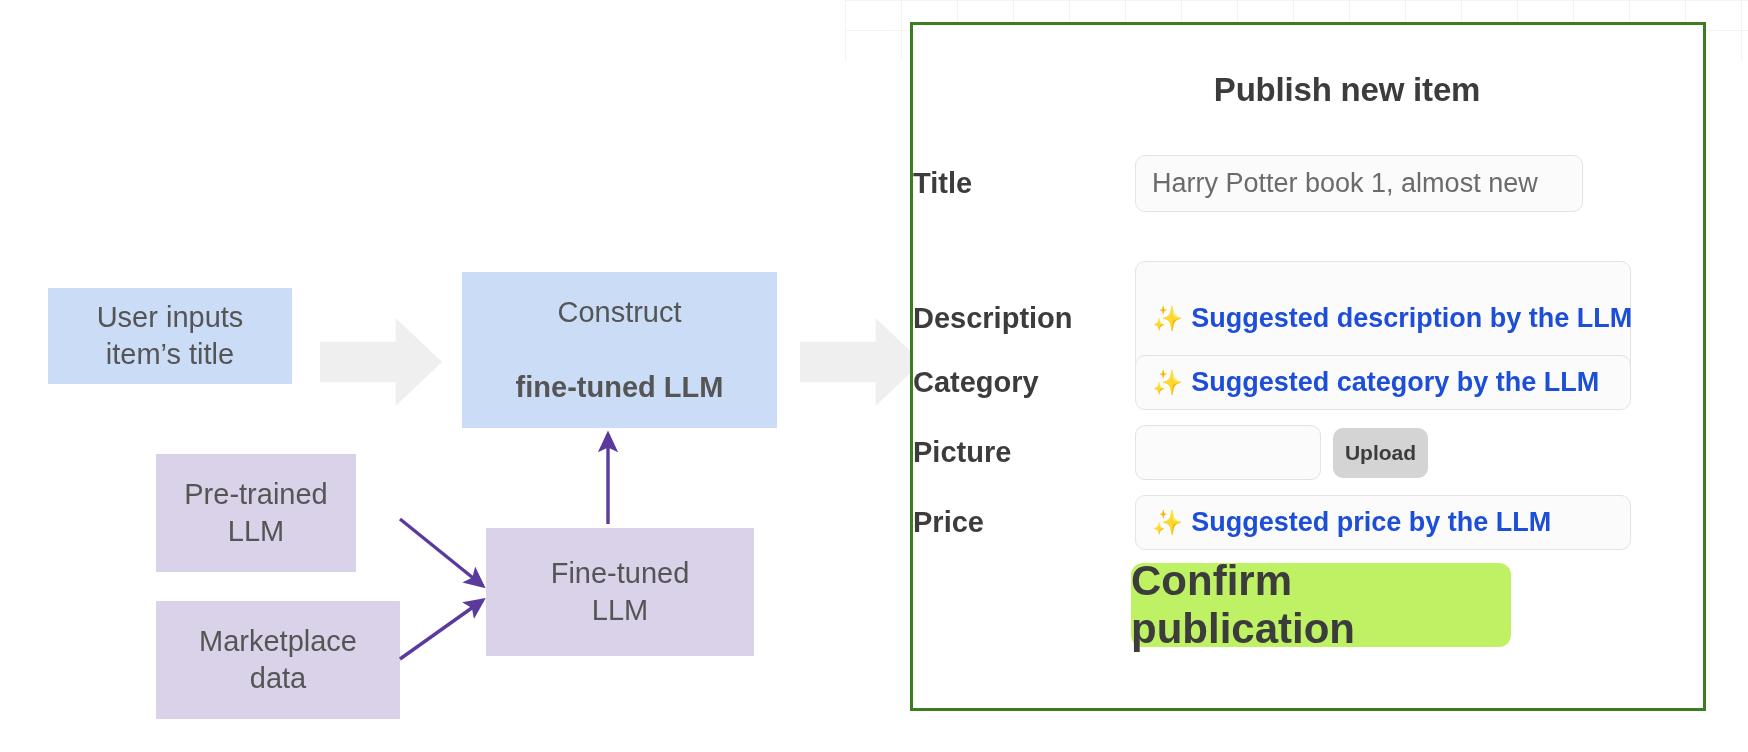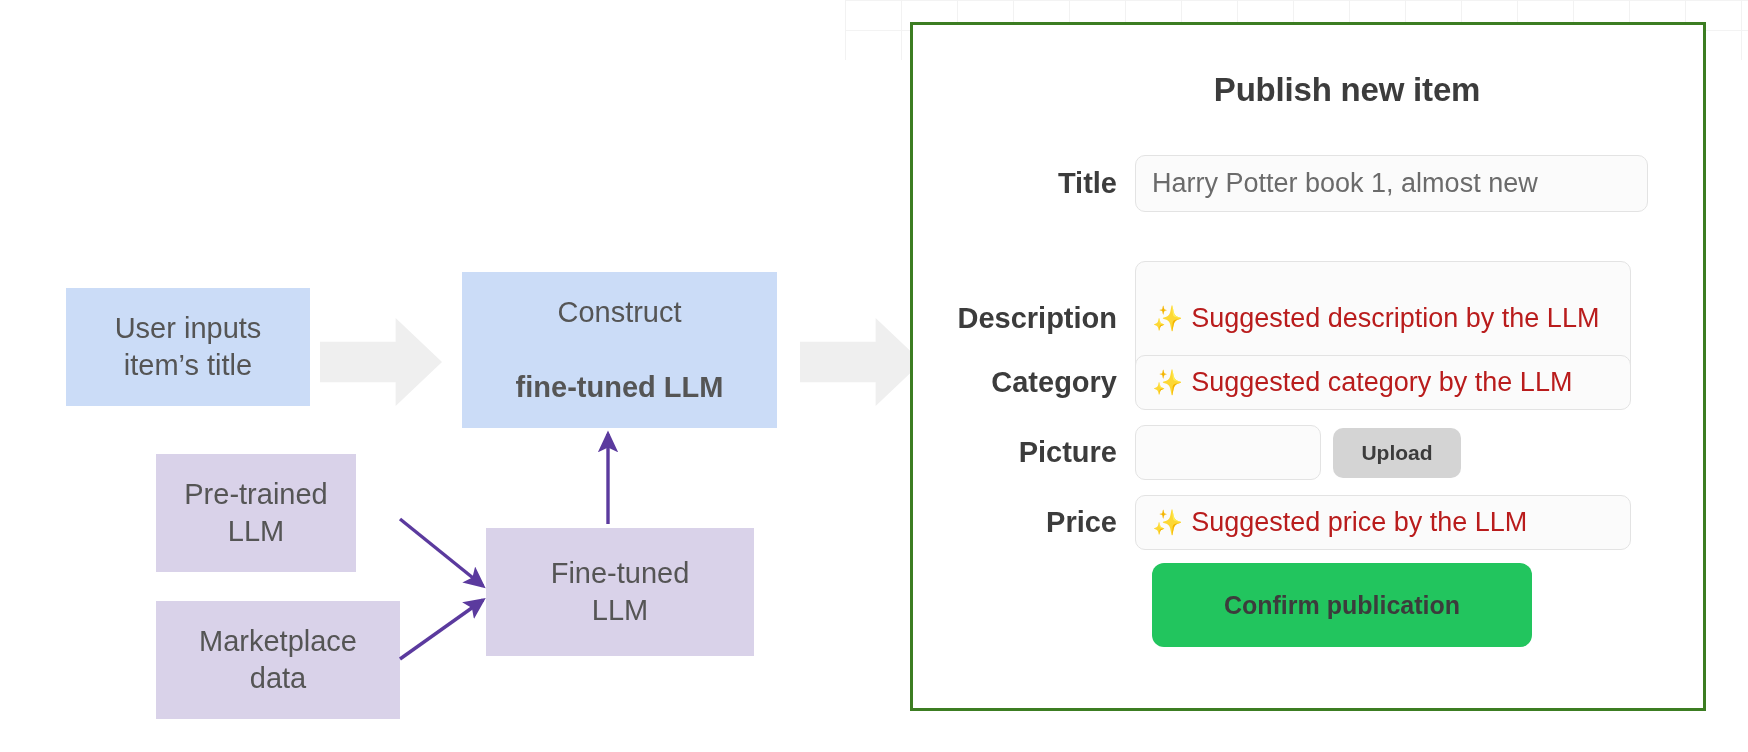--- a/index.html
+++ b/index.html
@@ -42,21 +42,21 @@
     color: #555555;
     font-size: 29px;
     line-height: 1.28;
     box-sizing: border-box;
     padding: 4px 8px;
   }
   .box-blue { background: #cbdcf7; }
   .box-purple { background: #d9d2e9; }
   .flow-box b { font-weight: bold; color: #555555; }
 
-  #box-user-input { left: 66px;  top: 288px; width: 244px; height: 118px; }
+  #box-user-input { left: 48px;  top: 288px; width: 244px; height: 96px; }
   #box-construct  { left: 462px; top: 272px; width: 315px; height: 156px; }
   #box-pretrained { left: 156px; top: 454px; width: 200px; height: 118px; }
   #box-marketplace{ left: 156px; top: 601px; width: 244px; height: 118px; }
   #box-finetuned  { left: 486px; top: 528px; width: 268px; height: 128px; }
 
   
   .block-arrow {
     position: absolute;
     background: #efefef;
     clip-path: polygon(0% 27%, 62% 27%, 62% 0%, 100% 50%, 62% 100%, 62% 73%, 0% 73%);
@@ -96,57 +96,56 @@
     padding-left: 39px;
   }
 
   .form-row {
     position: absolute;
     display: flex;
     align-items: center;
   }
   .form-label {
     width: 222px;
-    text-align: right;
     padding-right: 18px;
     box-sizing: border-box;
     font-size: 29px;
     font-weight: bold;
     color: #3c3c3c;
   }
   .field {
     background: #fbfbfb;
     border: 1.5px solid #e3e3e3;
     border-radius: 10px;
     box-sizing: border-box;
     display: flex;
     align-items: center;
     padding: 0 16px;
     font-size: 27px;
     color: #6b6b6b;
   }
   .field.textarea { align-items: center; }
-  .suggest { color: #b91c1c; white-space: nowrap; }
+  .suggest { color: #1d4ed8; white-space: nowrap; font-weight: bold; }
   .sparkle { color: #ffc82c; margin-right: 8px; font-size: 25px; }
 
   #row-title       { left: 0px;  top: 130px; }
-  #row-title .field{ width: 513px; height: 57px; }
+  #row-title .field{ width: 448px; height: 57px; }
 
   #row-description       { left: 0px; top: 200px; margin-top: 36px; }
   #row-description .field{ width: 496px; height: 114px; }
 
   #row-category       { left: 0px; top: 330px; }
   #row-category .field{ width: 496px; height: 55px; }
 
   #row-picture       { left: 0px; top: 400px; }
   #row-picture .field{ width: 186px; height: 55px; }
 
   #upload-button {
     margin-left: 12px;
-    width: 128px;
+    width: 95px;
     height: 50px;
     background: #d4d4d4;
     border: none;
     border-radius: 10px;
     font-family: "Liberation Sans", sans-serif;
     font-size: 21px;
     font-weight: bold;
     color: #3c3c3c;
     display: flex;
     align-items: center;
@@ -156,32 +155,31 @@
 
   #row-price       { left: 0px; top: 470px; }
   #row-price .field{ width: 496px; height: 55px; }
 
   #confirm-button {
     position: absolute;
     left: 218px;
     top: 538px;
     width: 380px;
     height: 84px;
-    background: #22c55e;
+    background: #bef264;
     border: none;
     border-radius: 12px;
     font-family: "Liberation Sans", sans-serif;
-    font-size: 25px;
+    font-size: 42px;
     font-weight: bold;
     color: #3c3c3c;
     display: flex;
     align-items: center;
     justify-content: center;
     cursor: pointer;
-    margin-left: 21px;
   }
 </style>
 </head>
 <body>
 
 <div id="canvas">
 
   <div class="grid-bg"></div>
 
   <div id="box-user-input" class="flow-box box-blue">

